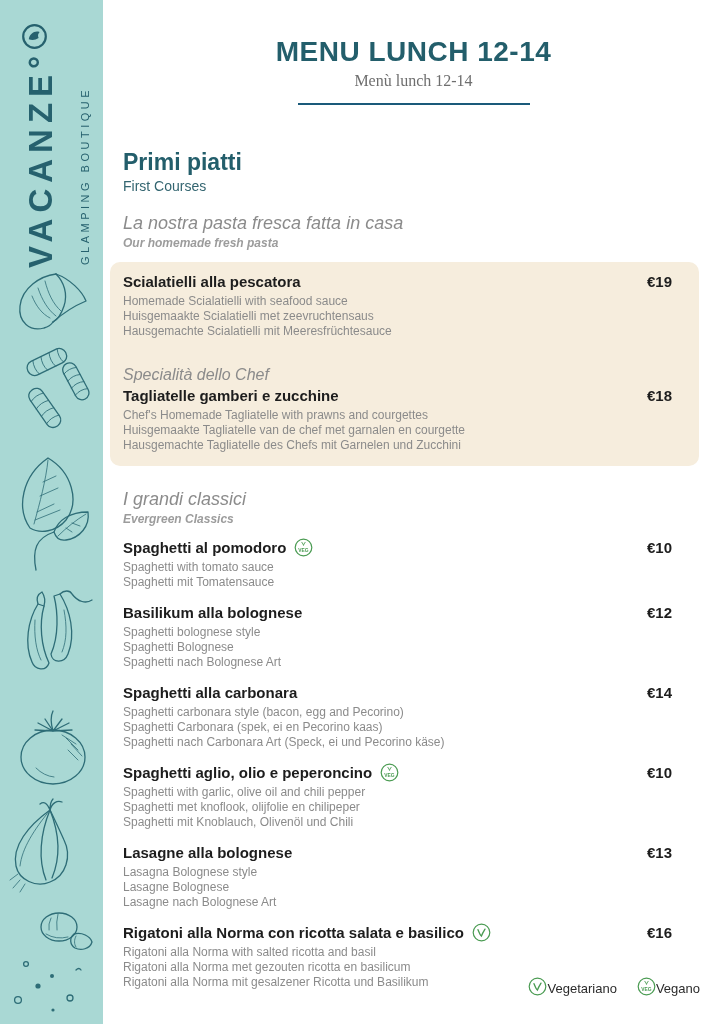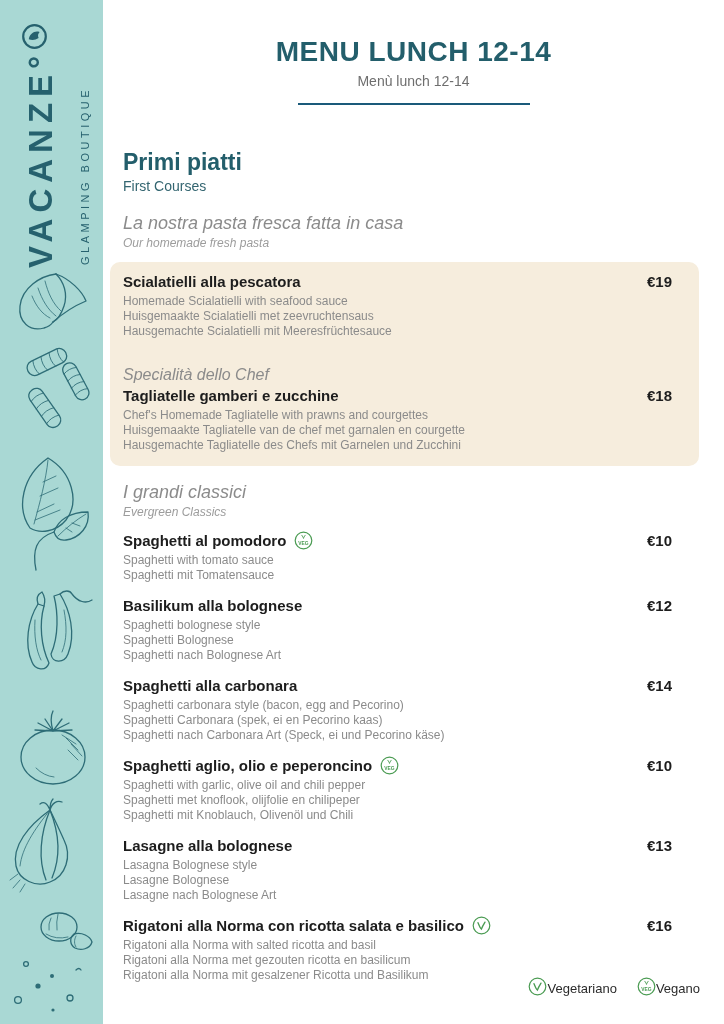--- a/index.html
+++ b/index.html
@@ -32,31 +32,31 @@
   .sketch{position:absolute;}
   .sketch svg{display:block;}
   .sketch path,.sketch ellipse,.sketch circle,.sketch rect{stroke:var(--sketch-teal);fill:none;stroke-width:1.3;stroke-linecap:round;stroke-linejoin:round;}
   .sketch .thin{stroke-width:0.8;}
   .sketch .fill{fill:var(--sketch-teal);stroke:none;}
 
   
   .main{position:absolute;left:103px;top:0;width:621px;height:1024px;}
   .menu-header{text-align:center;padding-top:36px;}
   .menu-title{font-size:28px;line-height:32px;font-weight:800;letter-spacing:0.5px;color:var(--heading-teal);}
-  .menu-subtitle{font-size:14px;line-height:20px;margin-top:3px;color:var(--header-sub);}
+  .menu-subtitle{font-size:16px;line-height:20px;margin-top:3px;color:var(--header-sub);font-family:Liberation Serif, serif;}
   .menu-divider{width:232px;border:none;border-top:2px solid var(--divider);margin:12px auto 0 auto;}
 
   .section{margin-top:44px;padding-left:20px;padding-right:52px;}
   .section-title{font-size:23px;line-height:26px;font-weight:600;color:var(--heading-teal);}
   .section-subtitle{font-size:14px;line-height:18px;margin-top:2px;color:var(--section-sub-teal);}
 
   .menu-group{margin-top:17px;}
-  .menu-group + .menu-group{margin-top:15px;}
+  .menu-group + .menu-group{margin-top:22px;}
   .group-title{font-style:italic;font-size:18px;line-height:22px;color:var(--text-gray);}
-  .group-subtitle{font-style:italic;font-size:12px;line-height:15px;margin-top:2px;color:var(--text-gray-light);}
+  .group-subtitle{font-style:italic;font-size:12px;line-height:15px;margin-top:2px;color:var(--text-gray-light);font-weight:bold;}
   .group-items{margin-top:11px;}
   .group-items.highlighted{background:var(--highlight-bg);border-radius:10px;
     margin-left:-13px;margin-right:-27px;padding:10px 27px 13px 13px;}
 
   .menu-item{margin-top:13px;}
   .menu-item:first-child{margin-top:0;}
   .group-items.highlighted .menu-item + .menu-item{margin-top:26px;}
   .pre-label{font-style:italic;font-size:16px;line-height:20px;color:var(--text-gray);margin-bottom:1px;}
   .item-row{display:flex;align-items:flex-start;}
   .item-name{font-size:15px;line-height:19px;font-weight:700;color:var(--text-dark);}

